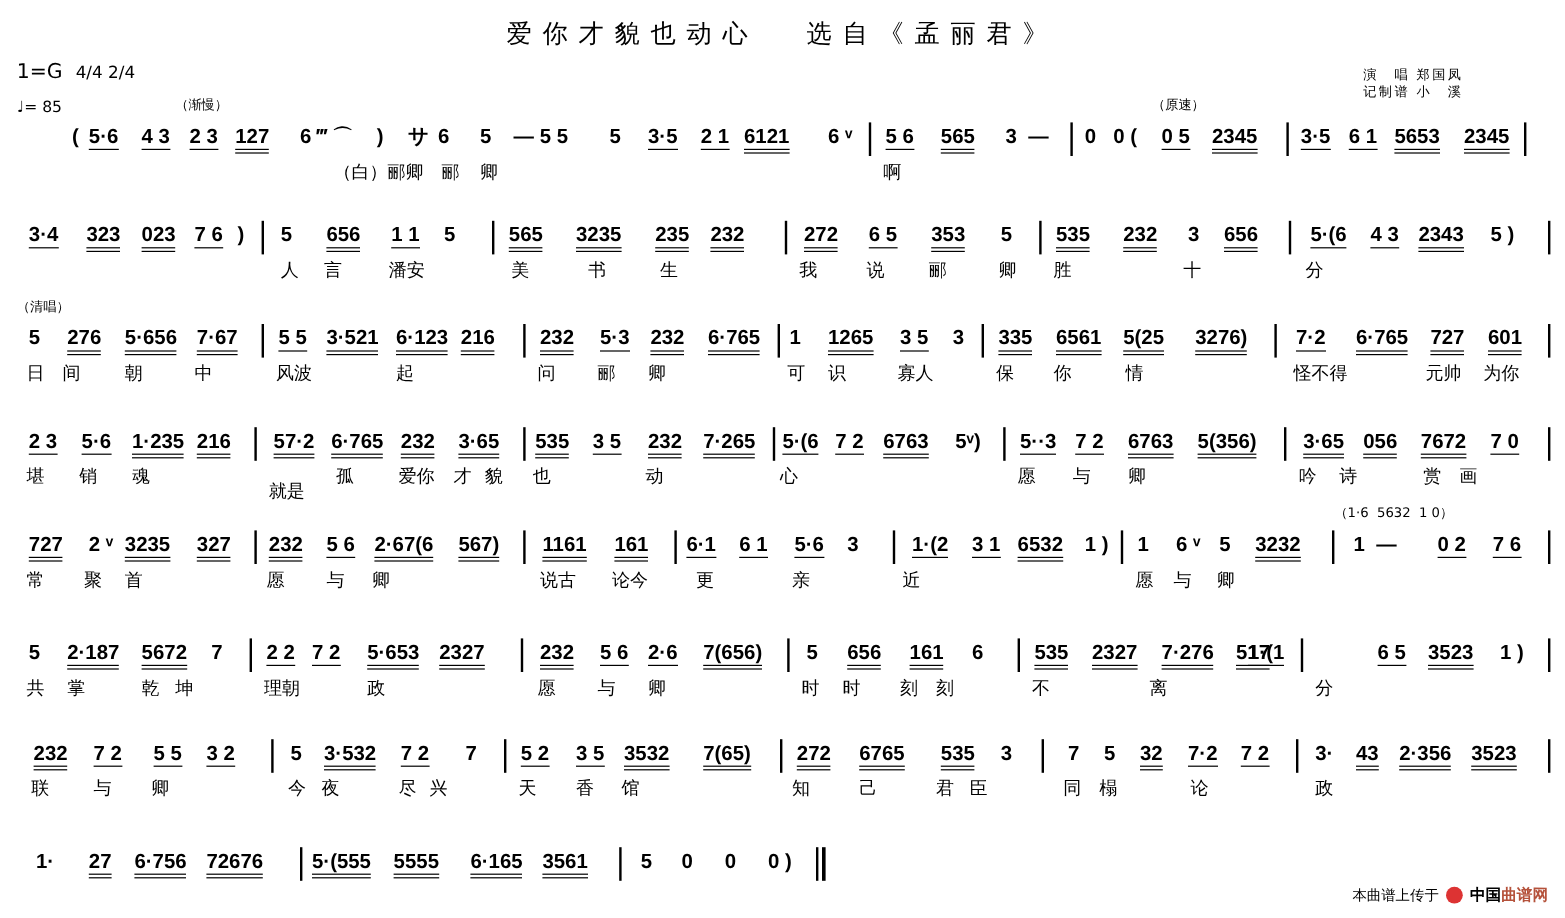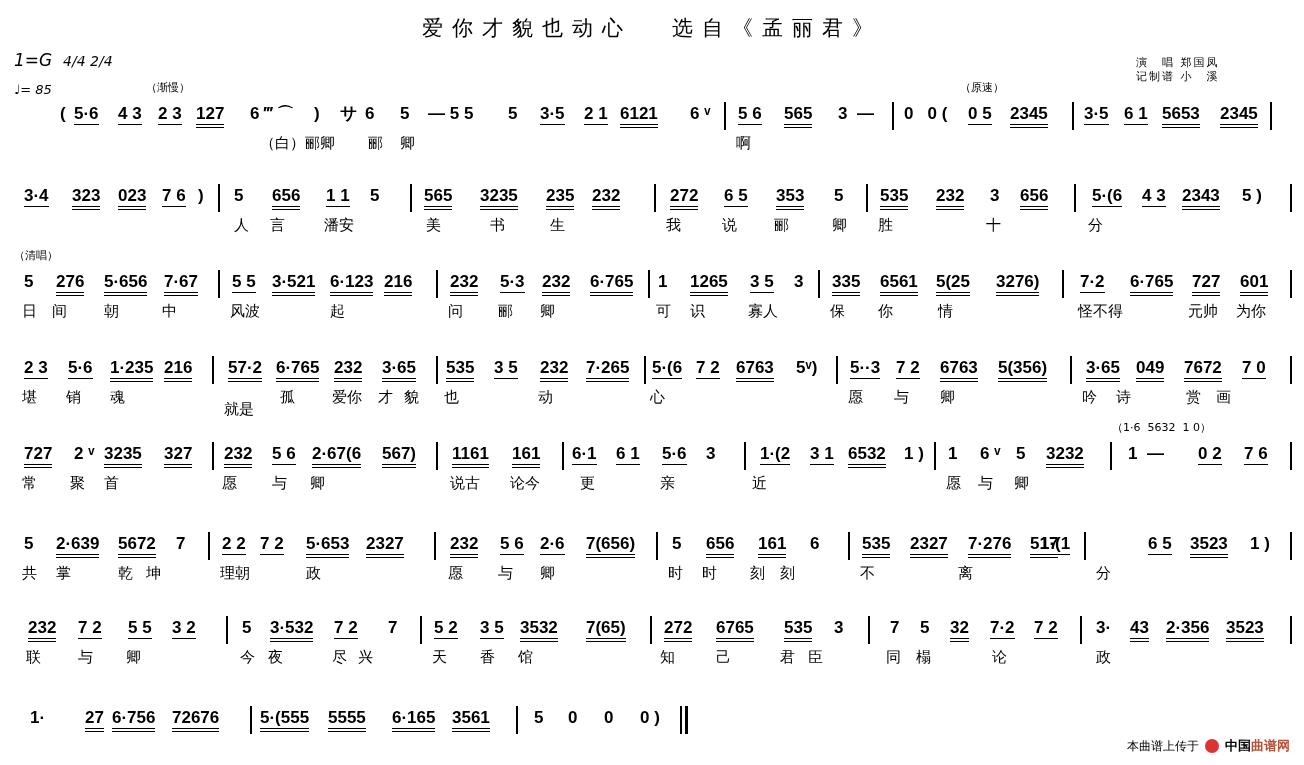--- a/index.html
+++ b/index.html
@@ -1,21 +1,21 @@
 <!DOCTYPE html>
 <html><head>
 <meta charset="utf-8">
 <style>
   html,body{margin:0;padding:0;background:#fff;}
   body{width:1304px;height:765px;position:relative;overflow:hidden;
        font-family:"DejaVu Sans","Liberation Sans",sans-serif;color:#000;}
   .title{position:absolute;top:14px;left:0;width:1304px;text-align:center;
          font-family:"DejaVu Serif","Liberation Serif",serif;font-size:21px;letter-spacing:9px;}
   .title .gap{display:inline-block;width:40px;}
-  .meta{position:absolute;font-size:17px;font-style:italic;}
+  .meta{position:absolute;font-size:17px;}
   .credits{position:absolute;left:1136px;top:56px;font-size:11px;line-height:14px;letter-spacing:2px;}
   .row{position:absolute;left:0;width:1304px;height:80px;}
   .tok{position:absolute;top:0;font-family:"Liberation Sans","DejaVu Sans",sans-serif;
        font-weight:bold;font-size:17px;white-space:pre;line-height:20px;}
   .tok.u1{border-bottom:1.5px solid #000;}
   .tok.u2{border-bottom:4px double #000;}
   .bar{position:absolute;top:-2px;width:1.5px;height:28px;background:#000;}
   .bar.end{width:3px;}
   .lyr{position:absolute;top:30px;font-size:15px;white-space:pre;
        font-family:"DejaVu Sans","Liberation Sans",sans-serif;}
@@ -70,21 +70,21 @@
       <span class="tok u1" style="left: 968px;">0 5</span>
       <span class="tok u2" style="left: 1010px;">2345</span>
       <span class="tok u1" style="left: 1084px;">3·5</span>
       <span class="tok u1" style="left: 1124px;">6 1</span>
       <span class="tok u2" style="left: 1162px;">5653</span>
       <span class="tok u2" style="left: 1220px;">2345</span>
       <div class="bar" style="left: 724px;"></div>
       <div class="bar" style="left: 892px;"></div>
       <div class="bar" style="left: 1072px;"></div>
       <div class="bar" style="left: 1270px;"></div>
-      <span class="lyr" style="left: 260px;">（白）郦卿</span>
+      <span class="lyr" style="left: 278px;">（白）郦卿</span>
       <span class="lyr" style="left: 368px;">郦</span>
       <span class="lyr" style="left: 400px;">卿</span>
       <span class="lyr" style="left: 736px;">啊</span>
     </div>
     <div class="row" style="top: 186px;">
       <span class="tok u1" style="left: 24px;">3·4</span>
       <span class="tok u2" style="left: 72px;">323</span>
       <span class="tok u2" style="left: 118px;">023</span>
       <span class="tok u1" style="left: 162px;">7 6</span>
       <span class="tok" style="left: 198px;">)</span>
@@ -194,21 +194,21 @@
       <span class="tok u2" style="left: 586px;">7·265</span>
       <span class="tok u1" style="left: 652px;">5·(6</span>
       <span class="tok u1" style="left: 696px;">7 2</span>
       <span class="tok u2" style="left: 736px;">6763</span>
       <span class="tok" style="left: 796px;">5ᵛ)</span>
       <span class="tok u1" style="left: 850px;">5··3</span>
       <span class="tok u1" style="left: 896px;">7 2</span>
       <span class="tok u2" style="left: 940px;">6763</span>
       <span class="tok u2" style="left: 998px;">5(356)</span>
       <span class="tok u2" style="left: 1086px;">3·65</span>
-      <span class="tok u2" style="left: 1136px;">049</span>
+      <span class="tok u2" style="left: 1136px;">056</span>
       <span class="tok u2" style="left: 1184px;">7672</span>
       <span class="tok u1" style="left: 1242px;">7 0</span>
       <div class="bar" style="left: 212px;"></div>
       <div class="bar" style="left: 436px;"></div>
       <div class="bar" style="left: 644px;"></div>
       <div class="bar" style="left: 836px;"></div>
       <div class="bar" style="left: 1070px;"></div>
       <div class="bar" style="left: 1290px;"></div>
       <span class="lyr" style="left: 22px;">堪</span>
       <span class="lyr" style="left: 66px;">销</span>
@@ -273,21 +273,21 @@
       <span class="lyr" style="left: 510px;">论今</span>
       <span class="lyr" style="left: 580px;">更</span>
       <span class="lyr" style="left: 660px;">亲</span>
       <span class="lyr" style="left: 752px;">近</span>
       <span class="lyr" style="left: 946px;">愿</span>
       <span class="lyr" style="left: 978px;">与</span>
       <span class="lyr" style="left: 1014px;">卿</span>
     </div>
     <div class="row" style="top: 534px;">
       <span class="tok" style="left: 24px;">5</span>
-      <span class="tok u2" style="left: 56px;">2·639</span>
+      <span class="tok u2" style="left: 56px;">2·187</span>
       <span class="tok u2" style="left: 118px;">5672</span>
       <span class="tok" style="left: 176px;">7</span>
       <span class="tok u1" style="left: 222px;">2 2</span>
       <span class="tok u1" style="left: 260px;">7 2</span>
       <span class="tok u2" style="left: 306px;">5·653</span>
       <span class="tok u2" style="left: 366px;">2327</span>
       <span class="tok u2" style="left: 450px;">232</span>
       <span class="tok u1" style="left: 500px;">5 6</span>
       <span class="tok u1" style="left: 540px;">2·6</span>
       <span class="tok u2" style="left: 586px;">7(656)</span>
@@ -372,21 +372,21 @@
       <span class="lyr" style="left: 716px;">己</span>
       <span class="lyr" style="left: 780px;">君</span>
       <span class="lyr" style="left: 808px;">臣</span>
       <span class="lyr" style="left: 886px;">同</span>
       <span class="lyr" style="left: 916px;">榻</span>
       <span class="lyr" style="left: 992px;">论</span>
       <span class="lyr" style="left: 1096px;">政</span>
     </div>
     <div class="row" style="top: 708px;">
       <span class="tok" style="left: 30px;">1·</span>
-      <span class="tok u2" style="left: 85px;">27</span>
+      <span class="tok u2" style="left: 74px;">27</span>
       <span class="tok u2" style="left: 112px;">6·756</span>
       <span class="tok u2" style="left: 172px;">72676</span>
       <span class="tok u2" style="left: 260px;">5·(555</span>
       <span class="tok u2" style="left: 328px;">5555</span>
       <span class="tok u2" style="left: 392px;">6·165</span>
       <span class="tok u2" style="left: 452px;">3561</span>
       <span class="tok" style="left: 534px;">5</span>
       <span class="tok" style="left: 568px;">0</span>
       <span class="tok" style="left: 604px;">0</span>
       <span class="tok" style="left: 640px;">0 )</span>

